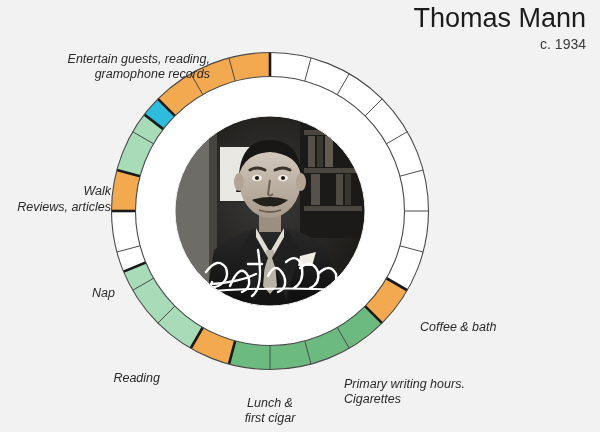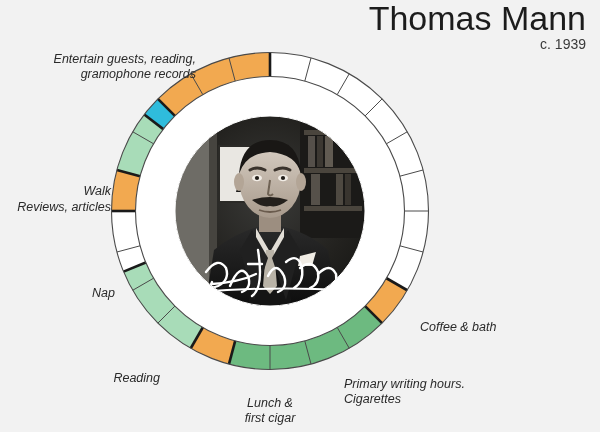--- a/index.html
+++ b/index.html
@@ -8,21 +8,21 @@
     background:#f2f2f2;
     font-family:"Liberation Sans", sans-serif;
     position:relative;
     overflow:hidden;
     color:#2b2b2b;
   }
   #stage{position:absolute;inset:0;}
 
   
   .title-block{position:absolute;right:14px;top:2px;text-align:right;}
-  .title{font-size:34px;line-height:32px;color:#1c1c1c;font-weight:400;letter-spacing:0px;}
+  .title{font-size:27px;line-height:32px;color:#1c1c1c;font-weight:400;letter-spacing:0px;}
   .subtitle{font-size:14px;line-height:18px;color:#3a3a3a;margin-top:1px;}
 
   
   svg#wheel{position:absolute;left:0;top:0;width:600px;height:432px;}
   .seg{stroke:none;}
   .ring-outline{fill:none;stroke:#4a4a4a;stroke-width:1.1;}
   .tick-min{stroke:#4a4a4a;stroke-width:1;}
   .tick-maj{stroke:#1a1a1a;stroke-width:2.6;}
   .photo-clip-bg{fill:#ffffff;}
 
@@ -39,21 +39,21 @@
   .lbl.l{text-align:left;}
   .lbl.c{text-align:center;}
 </style>
 </head>
 <body>
 
 <div id="stage">
 
   <div class="title-block">
     <div class="title">Thomas Mann</div>
-    <div class="subtitle">c. 1939</div>
+    <div class="subtitle">c. 1934</div>
   </div>
 
   <svg id="wheel" viewBox="0 0 600 432">
     <defs>
       <clipPath id="photoClip">
           <circle cx="270" cy="211" r="95"></circle>
         </clipPath>
       <radialGradient id="roomGrad" cx="0.5" cy="0.42" r="0.78">
         <stop offset="0%" stop-color="#3a3a38"></stop>
         <stop offset="55%" stop-color="#23221f"></stop>
@@ -190,21 +190,21 @@
         <path d="M268 276 Q276 260 284 276 Q288 288 278 292"></path>
         <path d="M286 262 Q298 252 302 268 Q304 282 294 288"></path>
         <path d="M300 268 Q312 258 318 272 Q320 284 310 288"></path>
         <path d="M318 274 Q330 262 336 274 Q338 286 328 290"></path>
       </g>
       <path d="M198 292 Q272 286 344 290" stroke="#ffffff" stroke-width="2" fill="none"></path>
     </g>
     <circle cx="270" cy="211" r="95" fill="none" stroke="#ffffff" stroke-width="1"></circle>
   </svg>
 
-  <div class="lbl r" style="left:6px;top:52px;width:190px;font-style:italic;">Entertain guests, reading,
+  <div class="lbl r" style="left:20px;top:52px;width:190px;font-style:italic;">Entertain guests, reading,
 gramophone records</div>
   <div class="lbl r" style="left:6px;top:153px;width:105px;margin-top:31px;">Walk</div>
   <div class="lbl r" style="left:0px;top:200px;width:111px;">Reviews, articles</div>
   <div class="lbl r" style="left:0px;top:286px;width:115px;">Nap</div>
   <div class="lbl r" style="left:60px;top:371px;width:100px;">Reading</div>
   <div class="lbl c" style="left:215px;top:396px;width:110px;">Lunch &amp;
 first cigar</div>
   <div class="lbl l" style="left:344px;top:377px;width:180px;">Primary writing hours.
 Cigarettes</div>
   <div class="lbl l" style="left:420px;top:320px;width:170px;">Coffee &amp; bath</div>

